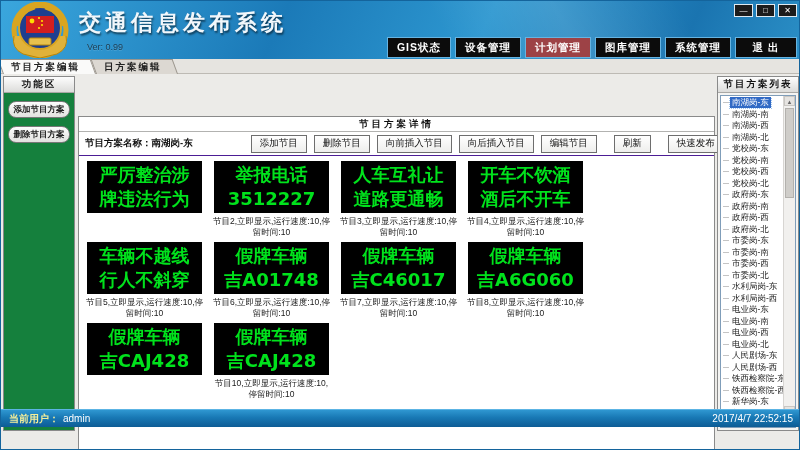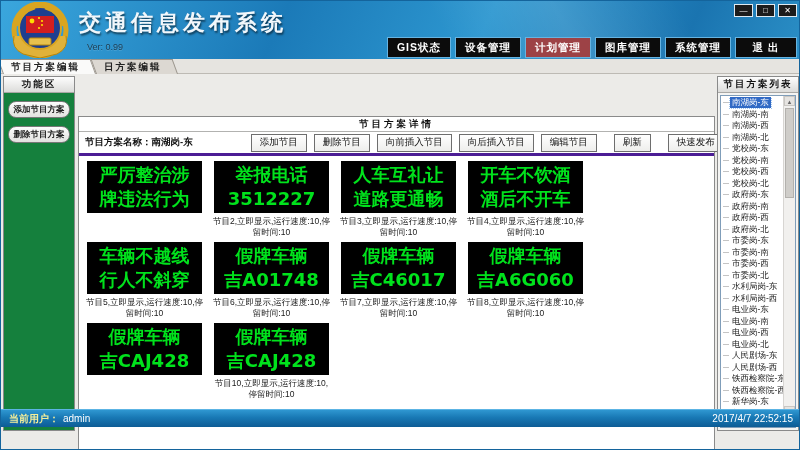--- a/index.html
+++ b/index.html
@@ -35,21 +35,21 @@
   
   .left-panel { position:absolute; left:2px; top:75px; width:72px; height:355px; background:#15803d; border:1px solid #8a8a8a; }
   .panel-title { height:16px; display:flex; align-items:center; justify-content:center; font-size:9.5px; font-weight:bold;
     letter-spacing:2px; color:#111; background:linear-gradient(#fdfdfd,#dcdcda); border-bottom:1px solid #a9a8a5; }
   .side-btn { display:block; width:62px; height:17px; margin:8px auto 0; font-size:8.5px; font-weight:bold; color:#222;
     background:linear-gradient(#fcfcfc,#e2e2e0); border:1px solid #777; border-radius:8px; text-align:center; line-height:15px; }
 
   .main-panel { position:absolute; left:77px; top:75px; width:637px; height:355px; background:#fff; border:1px solid #8a8a8a;margin-top:40px; }
   .main-title { height:15px; display:flex; align-items:center; justify-content:center; font-size:9.5px; font-weight:bold;
     letter-spacing:3px; color:#111; border-bottom:1px solid #b2b2b0; }
-  .main-toolbar { height:24px; display:flex; align-items:center; padding:0 6px; gap:7px; border-bottom:3px solid #4c1d95; }
+  .main-toolbar { height:24px; display:flex; align-items:center; padding:0 6px; gap:7px; border-bottom:1px solid #4c1d95; }
   .scheme-name { font-size:9.5px; font-weight:bold; color:#111; margin-right:4px; white-space:nowrap; }
   .tool-btn { height:18px; padding:0 8px; font-size:9.5px; color:#111; background:linear-gradient(#ffffff,#eeeeec);
     border:1px solid #6e6e6e; white-space:nowrap; }
   .tool-btn.gap { margin-left:10px; }
   .programs { display:flex; flex-wrap:wrap; padding:5px 0 0 2px; }
   .program-cell { width:127px; margin-bottom:5px; display:flex; flex-direction:column; align-items:center; }
   .led { width:115px; height:52px; background:#000; color:var(--led_green,#00e21c); display:flex; flex-direction:column;
     align-items:center; justify-content:center; font-weight:bold; font-size:18px; line-height:24px; text-align:center;
     white-space:nowrap; overflow:hidden; font-family:"DejaVu Sans",sans-serif; }
   .caption { width:121px; margin-top:3px; font-size:8.5px; line-height:10.5px; color:#1a1a1a; text-align:center; word-break:break-all; }

